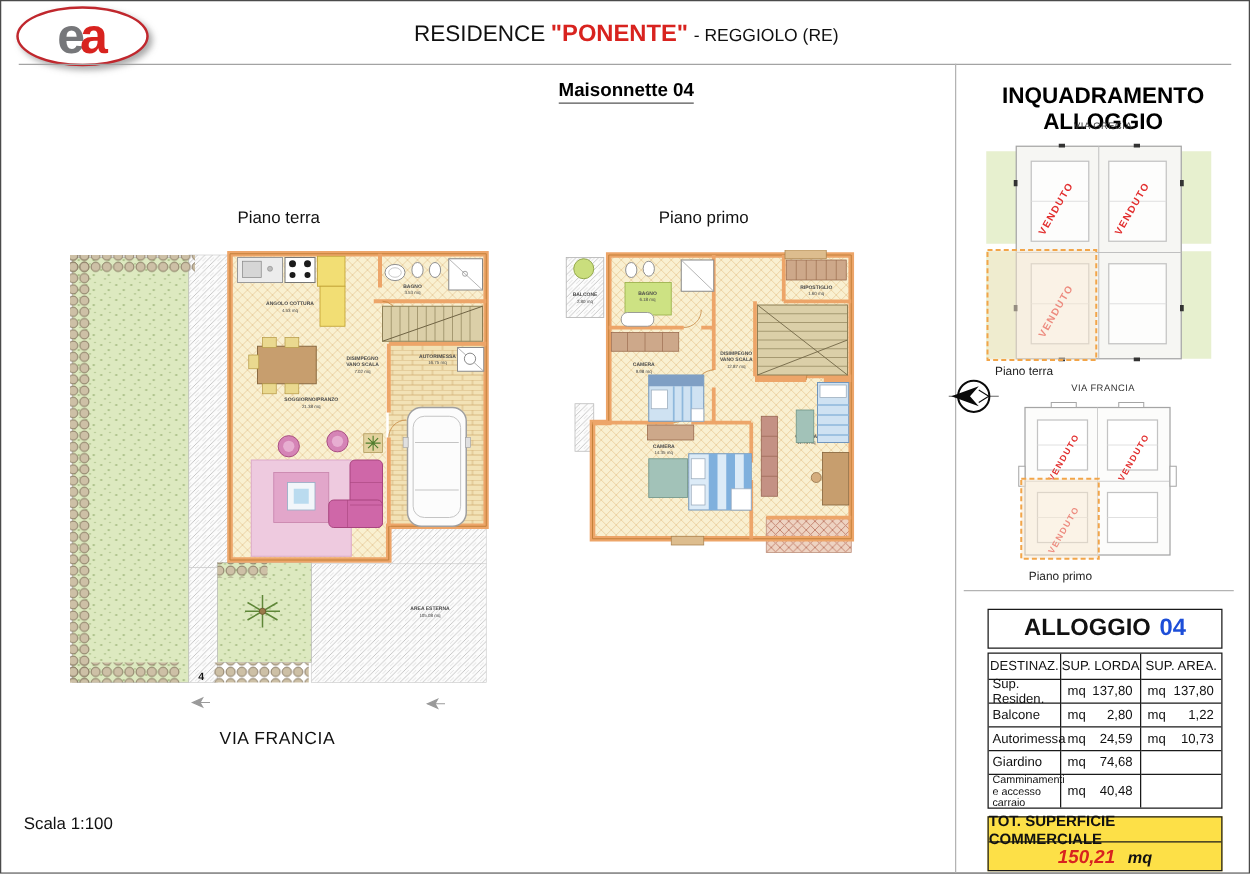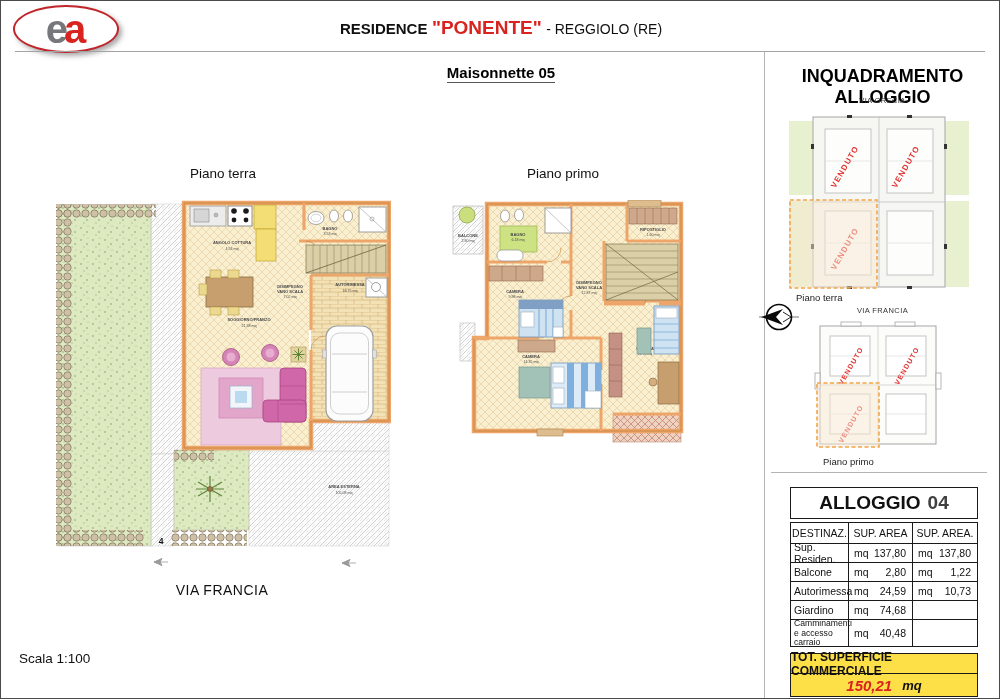--- a/index.html
+++ b/index.html
@@ -6,41 +6,41 @@
   .page{position:relative;width:1000px;height:699px;background:#fff;border:1px solid #4a4a4a;
         box-sizing:border-box;font-family:"Liberation Sans",sans-serif;overflow:hidden;}
   .abs{position:absolute;}
   
   .logo{position:absolute;left:12px;top:4px;width:102px;height:44px;border:2px solid #c0272d;border-radius:50%;
         background:#fff;box-shadow:3px 3px 5px rgba(100,100,100,.55);display:flex;align-items:center;
         justify-content:center;font-weight:bold;font-size:40px;line-height:1;}
   .logo-e{color:#76777a;letter-spacing:-4px;}
   .logo-a{color:#d8231f;}
   .htitle{position:absolute;top:16px;left:0;width:1000px;text-align:center;white-space:nowrap;}
-  .t1{font-weight:bold;font-size:15px;color:#101010;}
+  .t1{font-weight:normal;font-size:18px;color:#101010;}
   .t2{font-weight:bold;font-size:19px;color:#d8231f;}
   .t3{font-size:14px;color:#101010;}
   .hline{position:absolute;left:14px;top:50px;width:970px;height:1px;background:#a3a3a3;}
   .subtitle{position:absolute;top:63px;left:0;width:1000px;text-align:center;}
   .subtitle span{display:inline-block;font-weight:bold;font-size:15px;border-bottom:1px solid #555;padding-bottom:1px;}
   .vline{position:absolute;left:763px;top:50px;height:648px;width:1px;background:#b3b3b3;}
   .rline{position:absolute;left:770px;top:471px;width:216px;height:1px;background:#b3b3b3;}
   
   .plan-title{position:absolute;font-size:13.5px;color:#111;text-align:center;}
   .street-big{position:absolute;left:130px;top:581px;width:182px;text-align:center;font-size:14px;color:#111;letter-spacing:.5px;}
   .scala{position:absolute;left:18px;top:650px;font-size:13.5px;color:#111;}
   
   .inq-title{position:absolute;left:763px;top:65px;width:237px;text-align:center;font-weight:bold;font-size:18px;}
   .via-sm{position:absolute;left:763px;width:237px;text-align:center;font-size:7.5px;color:#333;letter-spacing:.4px;}
   .small-lbl{position:absolute;font-size:9.5px;color:#222;}
   
   .tbl{position:absolute;left:789px;top:486px;width:188px;color:#111;}
   .tbl-title{border:1px solid #1a1a1a;height:30px;display:flex;align-items:center;justify-content:center;
              font-size:19px;font-weight:bold;background:#fff;}
-  .tbl-title .num{color:#404040;margin-left:7px;}
+  .tbl-title .num{color:#1d4ed8;margin-left:7px;}
   .tbl-grid{border:1px solid #1a1a1a;margin-top:3px;display:grid;grid-template-columns:58px 64px 64px;background:#fff;}
   .c{border-right:1px solid #1a1a1a;border-bottom:1px solid #1a1a1a;box-sizing:border-box;display:flex;align-items:center;}
   .c:nth-child(3n){border-right:none;}
   .c.hd{height:21px;justify-content:center;font-size:10.5px;}
   .c.lb{height:19px;padding-left:3px;font-size:10.5px;}
   .c.lb.sm{font-size:8.6px;line-height:1.05;height:26px;}
   .c.vl{justify-content:space-between;padding:0 6px 0 5px;font-size:10.5px;}
   .c.h19{height:19px;} .c.h26{height:26px;}
   .c.last{border-bottom:none;}
   .tbl-total{border:1px solid #1a1a1a;margin-top:6px;background:#fde047;}
@@ -95,21 +95,21 @@
     <span class="logo-e">e</span>
     <span class="logo-a">a</span>
   </div>
   <div class="htitle">
     <span class="t1">RESIDENCE</span>
     <span class="t2">"PONENTE"</span>
     <span class="t3">- REGGIOLO (RE)</span>
   </div>
   <div class="hline"></div>
   <div class="subtitle">
-    <span>Maisonnette 05</span>
+    <span>Maisonnette 04</span>
   </div>
   <div class="vline"></div>
 
   <div class="plan-title" style="left:160px;top:165px;width:124px;">Piano terra</div>
   <div class="plan-title" style="left:500px;top:165px;width:124px;">Piano primo</div>
 
   <svg class="abs" style="left:53px;top:199px;" width="337" height="372" viewBox="0 0 337 372">
 
     <g>
       <rect x="97" y="4" width="33" height="250" fill="url(#patHatch)" stroke="#c9c9c9" stroke-width="0.5"></rect>
@@ -421,21 +421,21 @@
 
   <div class="rline"></div>
 
   <div class="tbl">
     <div class="tbl-title">
       <span>ALLOGGIO</span>
       <span class="num">04</span>
     </div>
     <div class="tbl-grid">
       <div class="c hd">DESTINAZ.</div>
-      <div class="c hd">SUP. AREA</div>
+      <div class="c hd">SUP. LORDA</div>
       <div class="c hd">SUP. AREA.</div>
 
       <div class="c lb h19">Sup. Residen.</div>
       <div class="c vl h19">
         <span>mq</span>
           <span>137,80</span>
         </div>
       <div class="c vl h19">
         <span>mq</span>
           <span>137,80</span>

